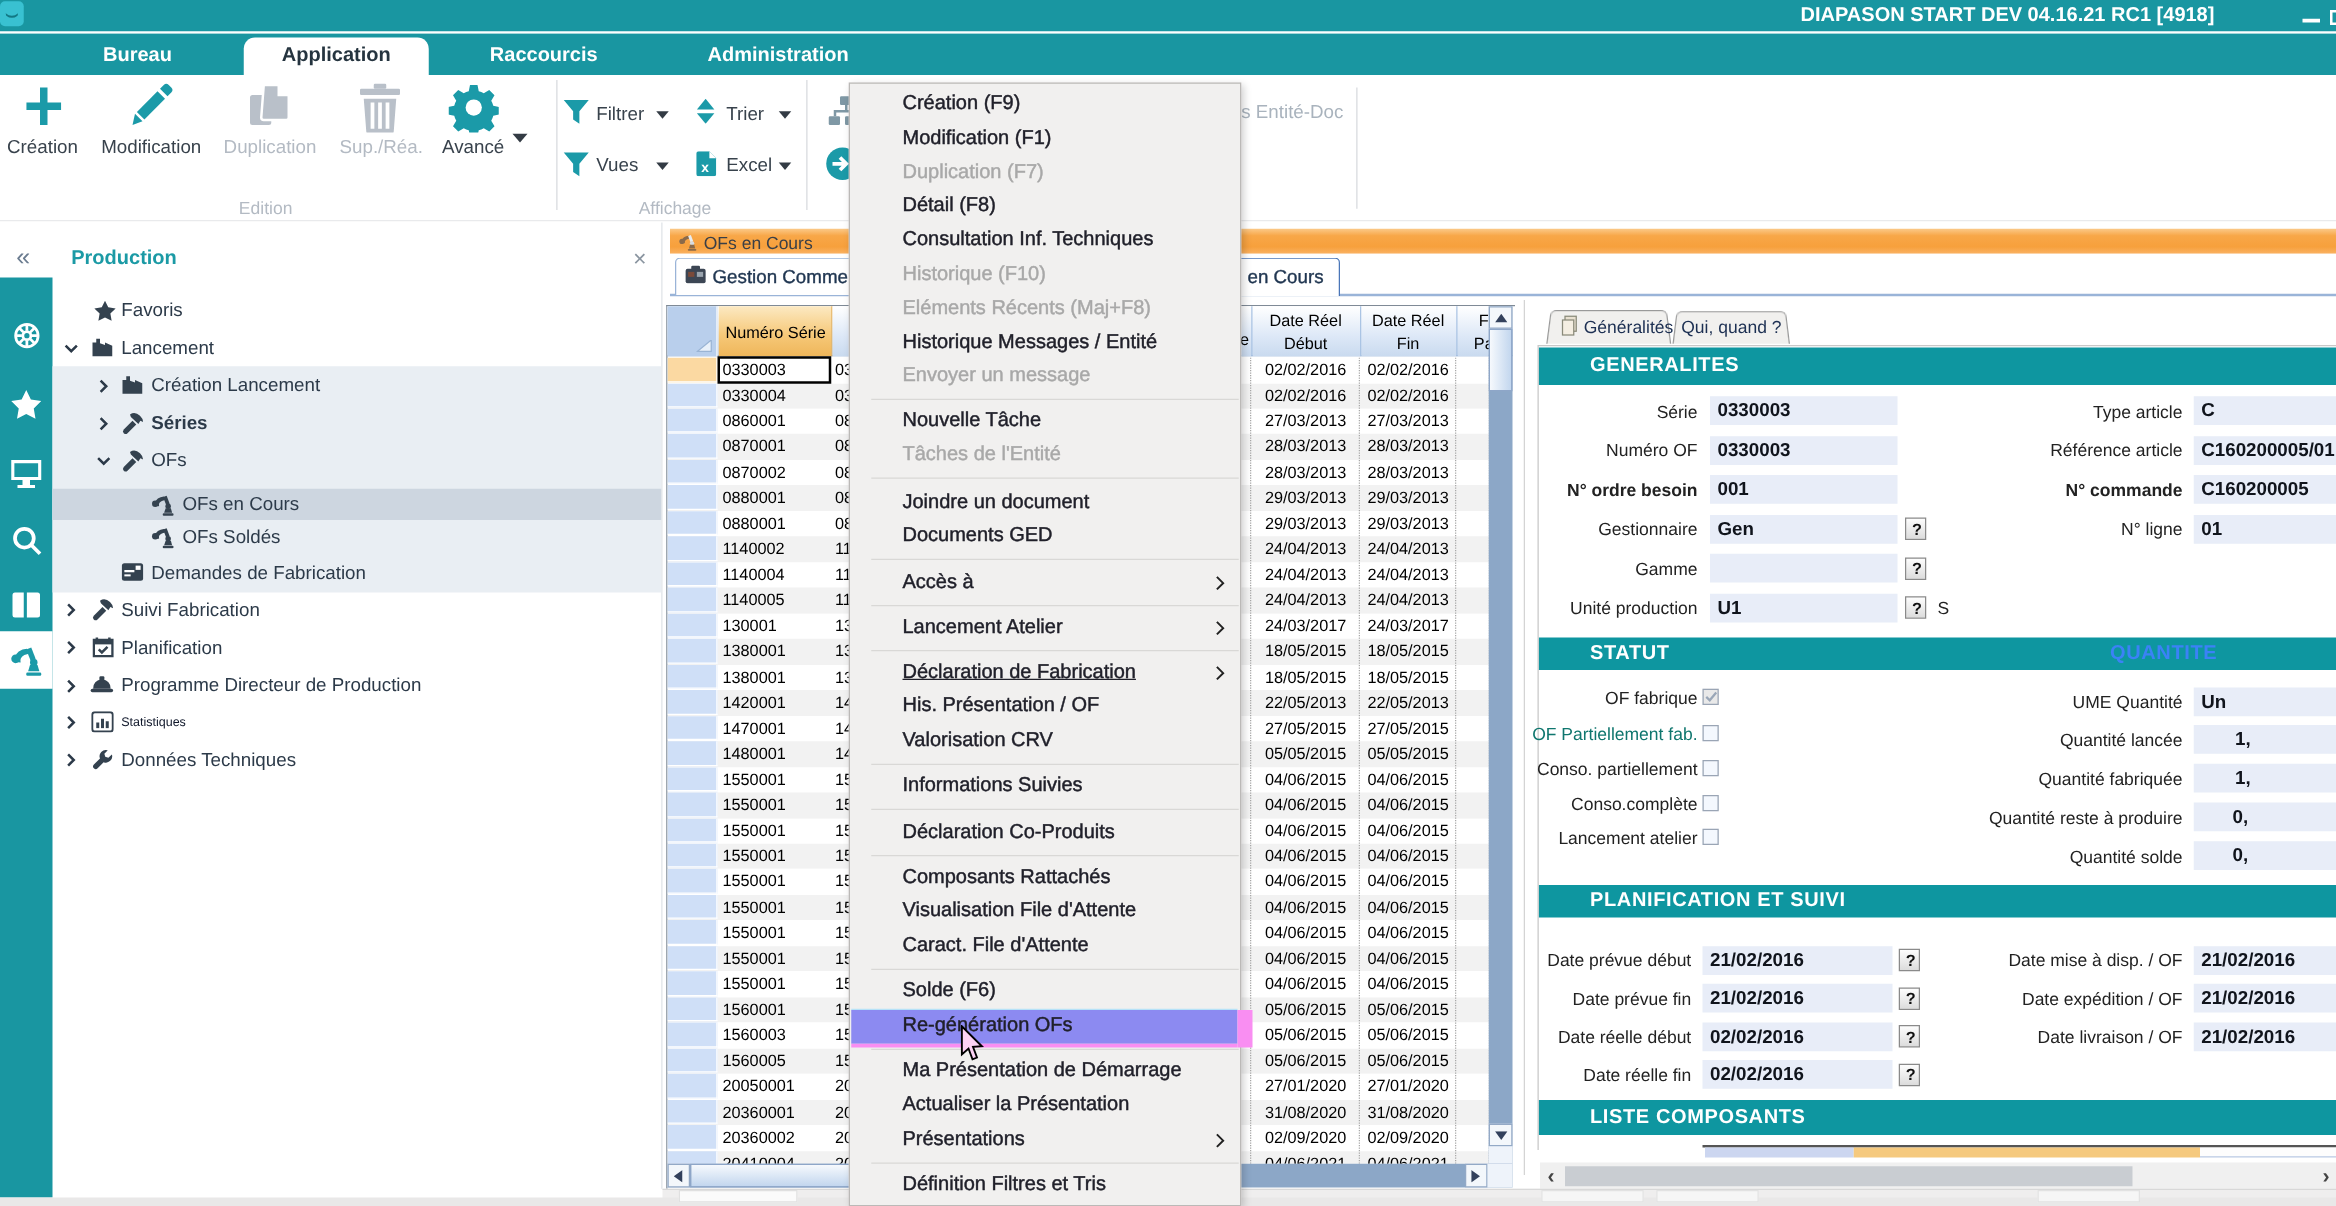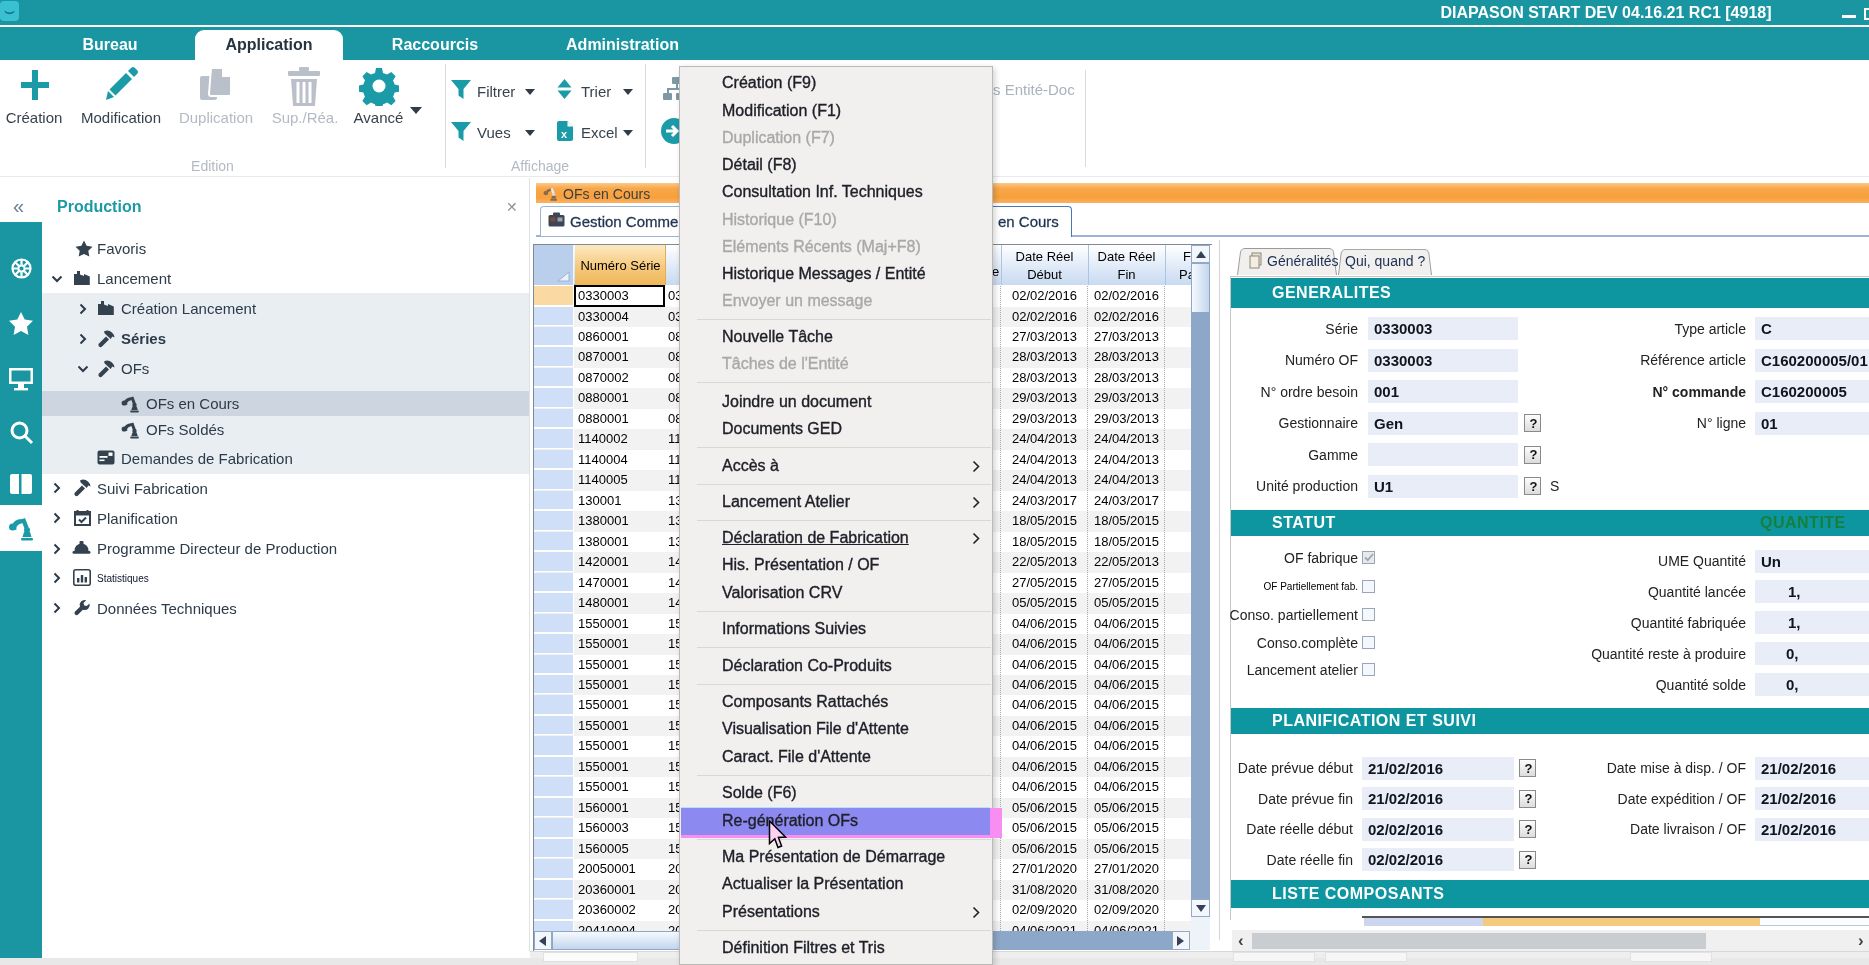--- a/index.html
+++ b/index.html
@@ -564,21 +564,21 @@
 <div class="ab" style="left:1230px;top:276px;width:1px;height:644px;background:#c8c8c8;"></div>
 <div class="ab" style="left:1231px;top:278px;width:638px;height:30px;background:#0e96a0;"></div>
 <div class="ab" style="left:1272px;top:282.0px;height:22px;line-height:22px;font-size:16px;color:#fff;font-weight:bold;white-space:nowrap;text-align:left;letter-spacing:0.5px;">GENERALITES</div>
 <div class="ab" style="left:1760px;top:282.0px;height:22px;line-height:22px;font-size:16px;color:#fff;font-weight:bold;white-space:nowrap;text-align:left;letter-spacing:0.5px;margin-top:48px;">ARTICLE</div>
 <div class="ab" style="right:511px;top:318.5px;height:20px;line-height:20px;font-size:14px;color:#222;font-weight:normal;white-space:nowrap;text-align:right;">Série</div>
 <div class="ab" style="left:1368px;top:317.0px;width:150px;height:23px;background:#e8edf8;"></div>
 <div class="ab" style="left:1374px;top:318.0px;height:21px;line-height:21px;font-size:15px;color:#10141c;font-weight:bold;white-space:nowrap;text-align:left;">0330003</div>
 <div class="ab" style="right:511px;top:350.0px;height:20px;line-height:20px;font-size:14px;color:#222;font-weight:normal;white-space:nowrap;text-align:right;">Numéro OF</div>
 <div class="ab" style="left:1368px;top:348.5px;width:150px;height:23px;background:#e8edf8;"></div>
 <div class="ab" style="left:1374px;top:349.5px;height:21px;line-height:21px;font-size:15px;color:#10141c;font-weight:bold;white-space:nowrap;text-align:left;">0330003</div>
-<div class="ab" style="right:511px;top:381.5px;height:20px;line-height:20px;font-size:14px;color:#222;font-weight:normal;white-space:nowrap;text-align:right;">N° ordre besoin</div>
+<div class="ab" style="right:511px;top:381.5px;height:20px;line-height:20px;font-size:14px;color:#222;font-weight:bold;white-space:nowrap;text-align:right;">N° ordre besoin</div>
 <div class="ab" style="left:1368px;top:380.0px;width:150px;height:23px;background:#e8edf8;"></div>
 <div class="ab" style="left:1374px;top:381.0px;height:21px;line-height:21px;font-size:15px;color:#10141c;font-weight:bold;white-space:nowrap;text-align:left;">001</div>
 <div class="ab" style="right:511px;top:413.0px;height:20px;line-height:20px;font-size:14px;color:#222;font-weight:normal;white-space:nowrap;text-align:right;">Gestionnaire</div>
 <div class="ab" style="left:1368px;top:411.5px;width:150px;height:23px;background:#e8edf8;"></div>
 <div class="ab" style="left:1374px;top:412.5px;height:21px;line-height:21px;font-size:15px;color:#10141c;font-weight:bold;white-space:nowrap;text-align:left;">Gen</div>
 <div class="ab" style="left:1524px;top:414px;width:17px;height:18px;background:linear-gradient(180deg,#fdfdfd,#dcdcdc);border:1px solid #8a8a8a;"></div>
 <div class="ab" style="left:1524px;width:19px;top:413.5px;height:19px;line-height:19px;font-size:13px;color:#111;font-weight:bold;white-space:nowrap;text-align:center;">?</div>
 <div class="ab" style="right:511px;top:444.5px;height:20px;line-height:20px;font-size:14px;color:#222;font-weight:normal;white-space:nowrap;text-align:right;">Gamme</div>
 <div class="ab" style="left:1368px;top:443.0px;width:150px;height:23px;background:#e8edf8;"></div>
 <div class="ab" style="left:1524px;top:445.5px;width:17px;height:18px;background:linear-gradient(180deg,#fdfdfd,#dcdcdc);border:1px solid #8a8a8a;"></div>
@@ -596,27 +596,27 @@
 <div class="ab" style="left:1755px;top:348.5px;width:114px;height:23px;background:#e8edf8;"></div>
 <div class="ab" style="left:1761px;top:349.5px;height:21px;line-height:21px;font-size:15px;color:#10141c;font-weight:bold;white-space:nowrap;text-align:left;">C160200005/01</div>
 <div class="ab" style="right:123px;top:381.5px;height:20px;line-height:20px;font-size:14px;color:#222;font-weight:bold;white-space:nowrap;text-align:right;">N° commande</div>
 <div class="ab" style="left:1755px;top:380.0px;width:114px;height:23px;background:#e8edf8;"></div>
 <div class="ab" style="left:1761px;top:381.0px;height:21px;line-height:21px;font-size:15px;color:#10141c;font-weight:bold;white-space:nowrap;text-align:left;">C160200005</div>
 <div class="ab" style="right:123px;top:413.0px;height:20px;line-height:20px;font-size:14px;color:#222;font-weight:normal;white-space:nowrap;text-align:right;">N° ligne</div>
 <div class="ab" style="left:1755px;top:411.5px;width:114px;height:23px;background:#e8edf8;"></div>
 <div class="ab" style="left:1761px;top:412.5px;height:21px;line-height:21px;font-size:15px;color:#10141c;font-weight:bold;white-space:nowrap;text-align:left;">01</div>
 <div class="ab" style="left:1231px;top:510px;width:638px;height:26px;background:#0e96a0;"></div>
 <div class="ab" style="left:1272px;top:512.0px;height:22px;line-height:22px;font-size:16px;color:#fff;font-weight:bold;white-space:nowrap;text-align:left;letter-spacing:0.5px;">STATUT</div>
-<div class="ab" style="left:1760px;top:512.0px;height:22px;line-height:22px;font-size:16px;color:#15803d;font-weight:bold;white-space:nowrap;text-align:left;letter-spacing:0.5px;">QUANTITE</div>
+<div class="ab" style="left:1688px;top:512.0px;height:22px;line-height:22px;font-size:16px;color:#3b82f6;font-weight:bold;white-space:nowrap;text-align:left;letter-spacing:0.5px;">QUANTITE</div>
 <div class="ab" style="right:511px;top:548.0px;height:20px;line-height:20px;font-size:14px;color:#222;font-weight:normal;white-space:nowrap;text-align:right;">OF fabrique</div>
 <div class="ab" style="left:1362px;top:551px;width:13px;height:13px;background:#e9e9e9;border:1px solid #9aa5b5;"></div>
 <svg class="ab" style="left:1364px;top:553px" width="10" height="9" viewBox="0 0 10 9">
       <path d="M1 4.5 L3.8 7.2 L9 1" stroke="#9aa7b8" stroke-width="1.8" fill="none"></path>
     </svg>
-<div class="ab" style="right:511px;top:576.5px;height:20px;line-height:20px;font-size:10px;color:#000000;font-weight:normal;white-space:nowrap;text-align:right;">OF Partiellement fab.</div>
+<div class="ab" style="right:511px;top:576.5px;height:20px;line-height:20px;font-size:14px;color:#0f766e;font-weight:normal;white-space:nowrap;text-align:right;">OF Partiellement fab.</div>
 <div class="ab" style="left:1362px;top:579.5px;width:13px;height:13px;background:#f4f8fe;border:1px solid #9aa5b5;"></div>
 <div class="ab" style="right:511px;top:605.0px;height:20px;line-height:20px;font-size:14px;color:#222;font-weight:normal;white-space:nowrap;text-align:right;">Conso. partiellement</div>
 <div class="ab" style="left:1362px;top:608px;width:13px;height:13px;background:#f4f8fe;border:1px solid #9aa5b5;"></div>
 <div class="ab" style="right:511px;top:632.5px;height:20px;line-height:20px;font-size:14px;color:#222;font-weight:normal;white-space:nowrap;text-align:right;">Conso.complète</div>
 <div class="ab" style="left:1362px;top:635.5px;width:13px;height:13px;background:#f4f8fe;border:1px solid #9aa5b5;"></div>
 <div class="ab" style="right:511px;top:659.5px;height:20px;line-height:20px;font-size:14px;color:#222;font-weight:normal;white-space:nowrap;text-align:right;">Lancement atelier</div>
 <div class="ab" style="left:1362px;top:662.5px;width:13px;height:13px;background:#f4f8fe;border:1px solid #9aa5b5;"></div>
 <div class="ab" style="right:123px;top:551.0px;height:20px;line-height:20px;font-size:14px;color:#222;font-weight:normal;white-space:nowrap;text-align:right;">UME Quantité</div>
 <div class="ab" style="left:1755px;top:549.5px;width:114px;height:23px;background:#e8edf8;"></div>
 <div class="ab" style="left:1761px;top:550.5px;height:21px;line-height:21px;font-size:15px;color:#10141c;font-weight:bold;white-space:nowrap;text-align:left;">Un</div>

